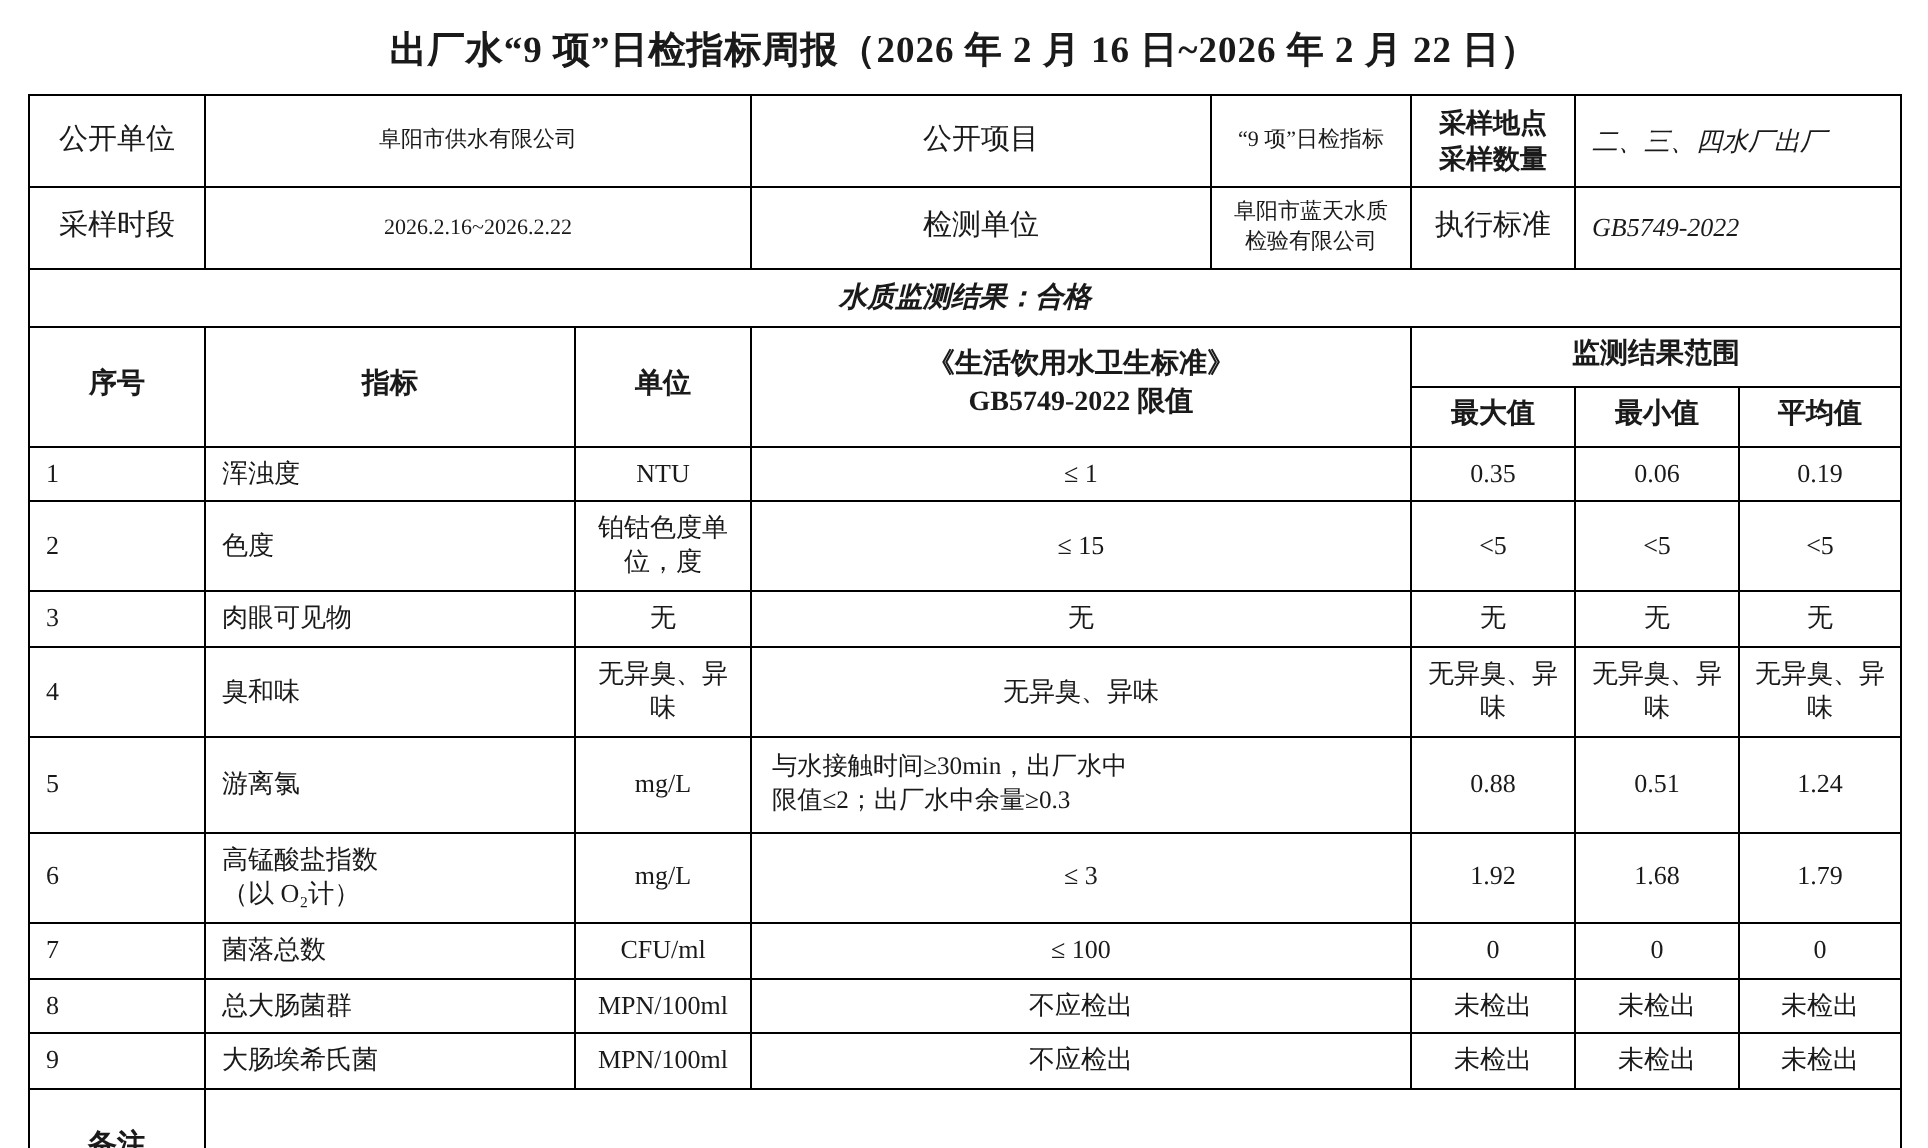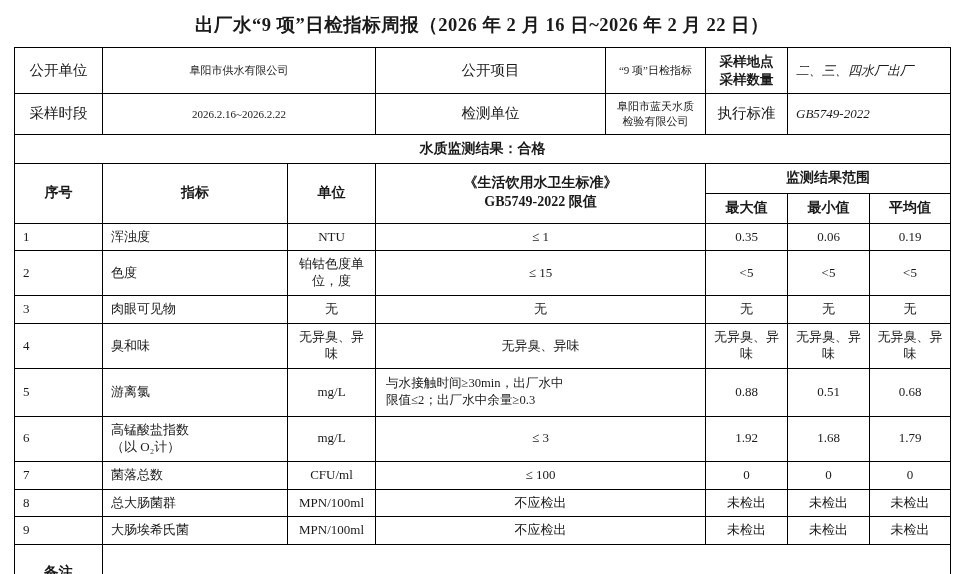--- a/index.html
+++ b/index.html
@@ -67,20 +67,21 @@
     text-align: center;
   }
   .num {
     font-family: "Liberation Serif", "DejaVu Serif", serif;
   }
   .band {
     text-align: center;
     font-weight: bold;
     font-size: 14px;
     padding: 5px 0;
+    font-style: italic;
   }
   .colhdr {
     font-weight: bold;
     text-align: center;
     font-size: 14px;
     line-height: 1.35;
   }
   .rowtxt {
     font-size: 13px;
     line-height: 1.3;
@@ -212,21 +213,21 @@
       <tr style="height:48px">
         <td class="cell rowtxt idx num">5</td>
         <td class="cell rowtxt ind">游离氯</td>
         <td class="cell rowtxt unit num">mg/L</td>
         <td class="limit-multi" colspan="2">
           <div>与水接触时间≥30min，出厂水中</div>
           <div>限值≤2；出厂水中余量≥0.3</div>
         </td>
         <td class="cell rowtxt res num">0.88</td>
         <td class="cell rowtxt res num">0.51</td>
-        <td class="cell rowtxt res num">0.68</td>
+        <td class="cell rowtxt res num">1.24</td>
       </tr>
 
       <tr style="height:40px">
         <td class="cell rowtxt idx num">6</td>
         <td class="cell rowtxt ind">
           <div>高锰酸盐指数</div>
           <div>（以 O₂计）</div>
         </td>
         <td class="cell rowtxt unit num">mg/L</td>
         <td class="cell rowtxt limit num" colspan="2">≤  3</td>

